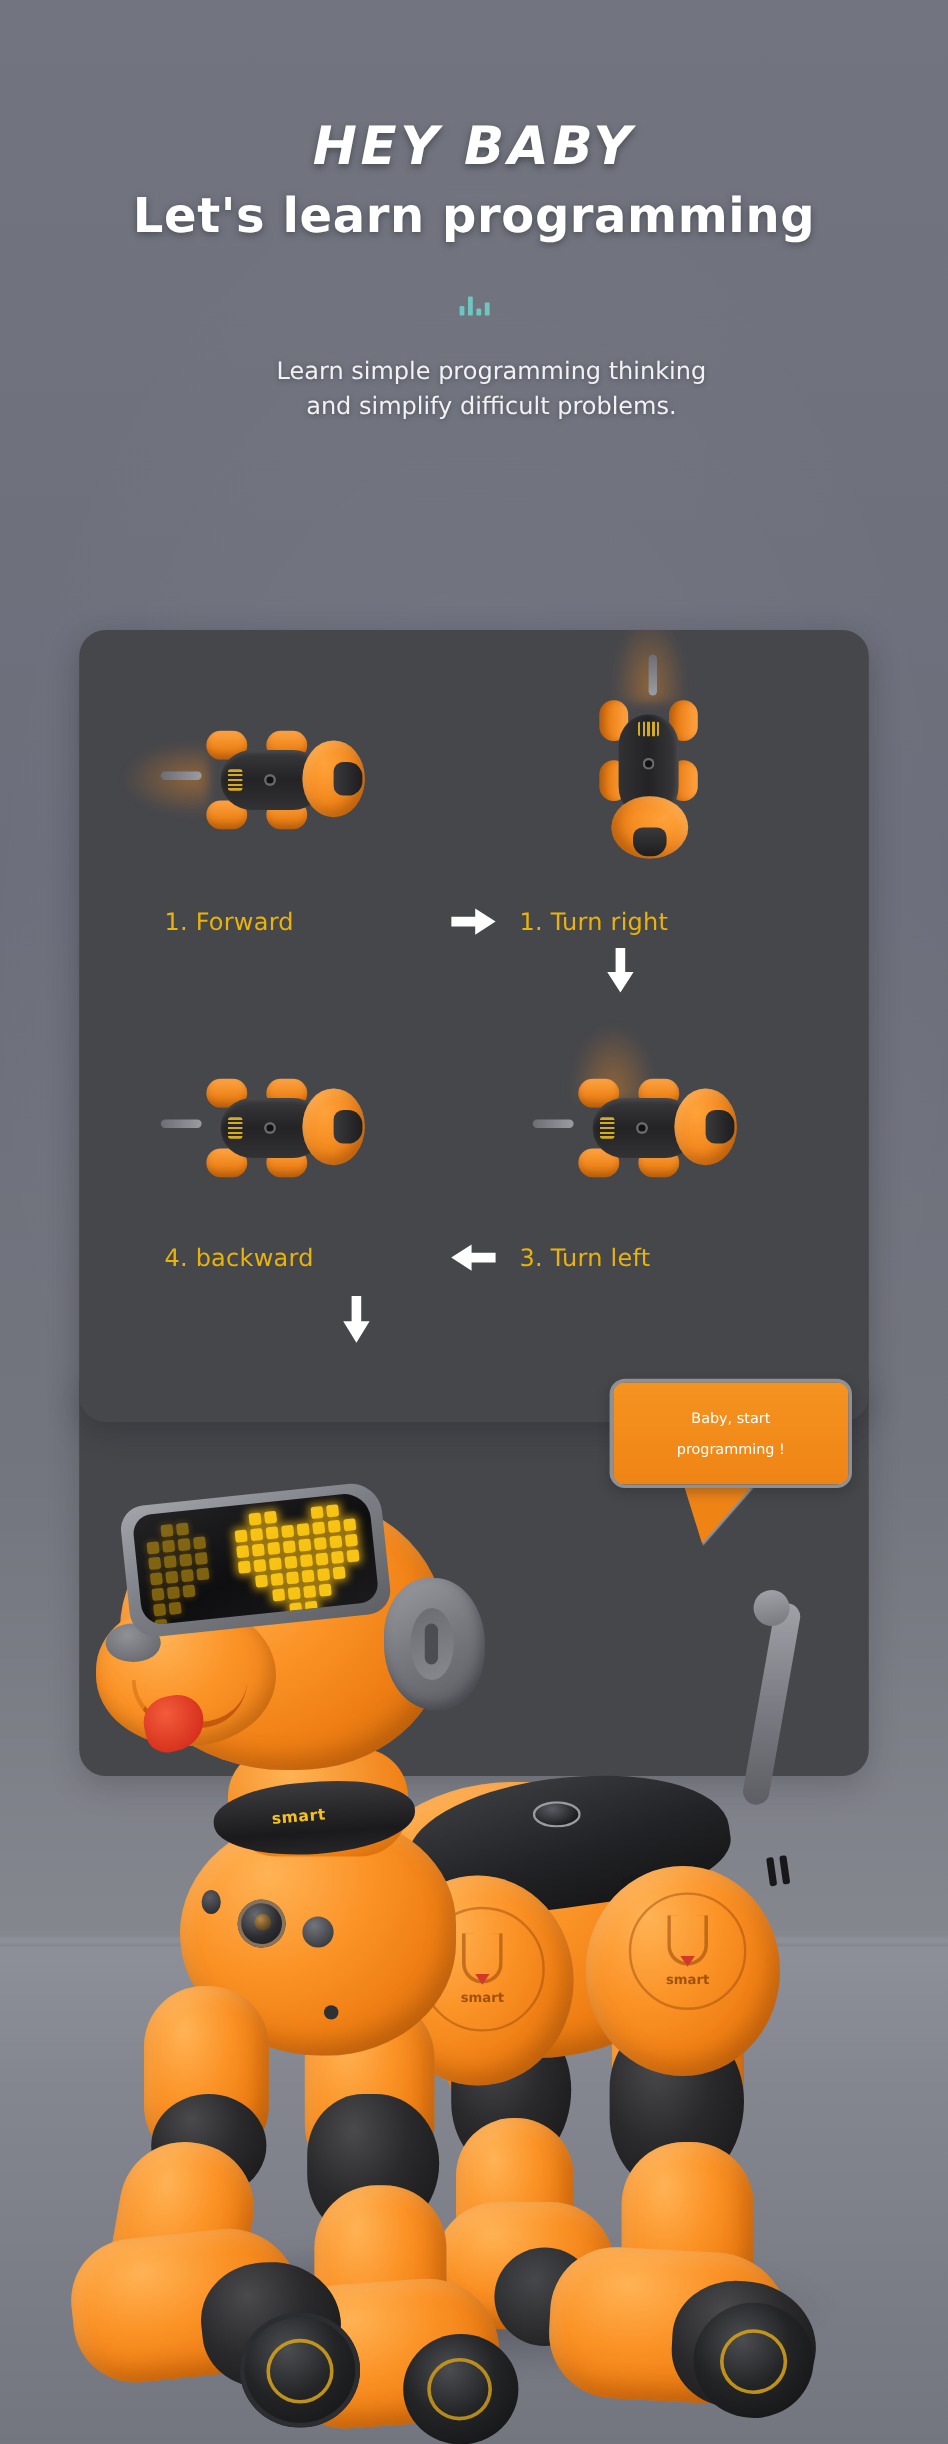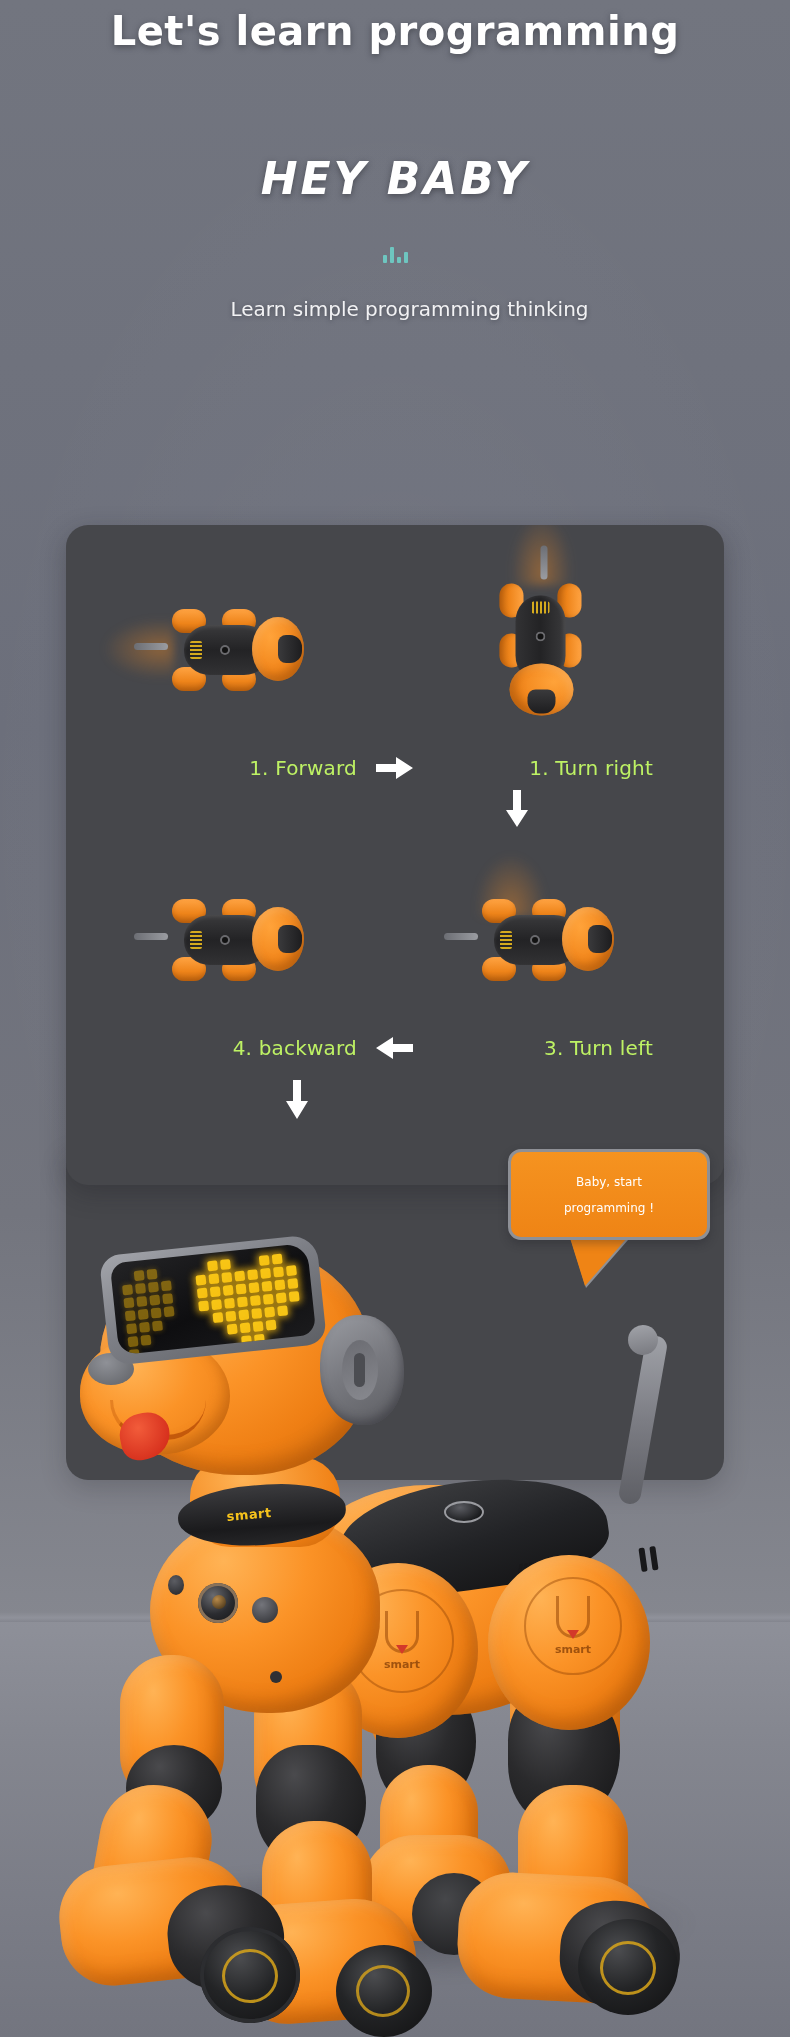--- a/index.html
+++ b/index.html
@@ -130,22 +130,22 @@
     left:10px; top:-46px; width:70px; height:62px;
     background:radial-gradient(ellipse at 50% 85%, rgba(240,140,40,.42) 0%, rgba(240,140,40,0) 72%);
   }
 
   
   .label-row{
     position:absolute; left:0; width:658px;
     display:flex; align-items:center; justify-content:center;
   }
   .step-label{
-    color:#bef264; font-size:20px; font-family:"DejaVu Sans", sans-serif;
-    width:220px; text-align:right; letter-spacing:.2px;
+    color:#eab308; font-size:20px; font-family:"DejaVu Sans", sans-serif;
+    width:220px; text-align:left; letter-spacing:.2px;
   }
   .arrow-h{
     width:76px; display:flex; align-items:center; justify-content:center;
   }
   .arrow-svg{ display:block; }
 
   .arrow-v{
     position:absolute; display:flex; align-items:center; justify-content:center;
   }
 
@@ -320,32 +320,33 @@
 </style>
 </head>
 <body>
 
 <div id="bg-wall"></div>
 <div id="bg-floor"></div>
 <div id="bg-floor-line"></div>
 <div id="bg-vignette"></div>
 
 <div id="header">
+  <div id="title-1" class="title-line">HEY BABY</div>
   <div id="title-2" class="title-line">Let's learn programming</div>
-  <div id="title-1" class="title-line">HEY BABY</div>
 
   <div id="eq-icon">
     <i style="height:8px"></i>
       <i style="height:16px"></i>
       <i style="height:6px"></i>
       <i style="height:11px"></i>
   </div>
 
   <div id="subtitle">
     <div>Learn simple programming thinking</div>
+    <div>and simplify difficult problems.</div>
   </div>
 </div>
 
 <div id="panel-ext"></div>
 <div id="panel">
   <div class="steps-grid">
 
     <div class="cell" style="left:40px;top:30px;width:250px;height:190px;">
       <div class="robot-top">
         <div class="rt-body">

